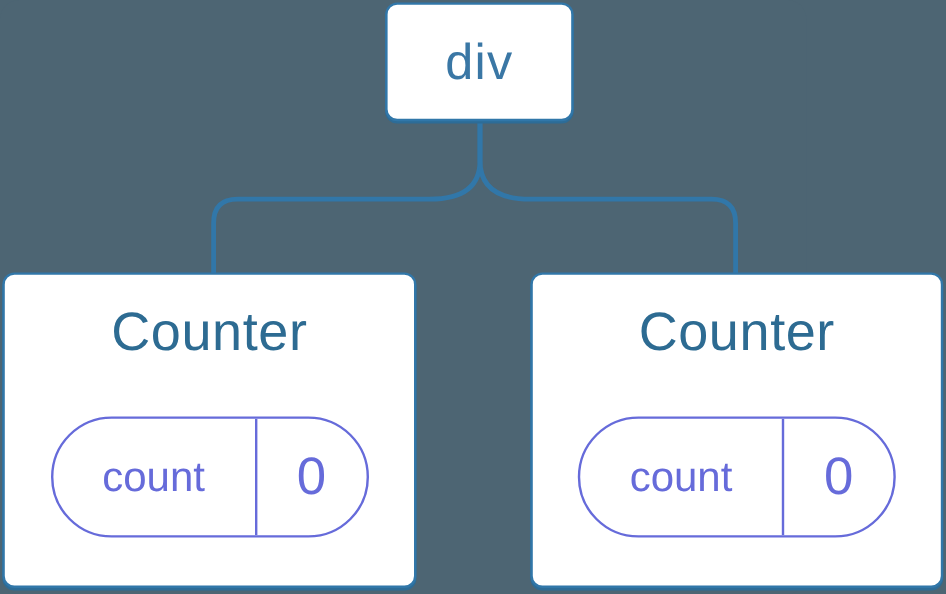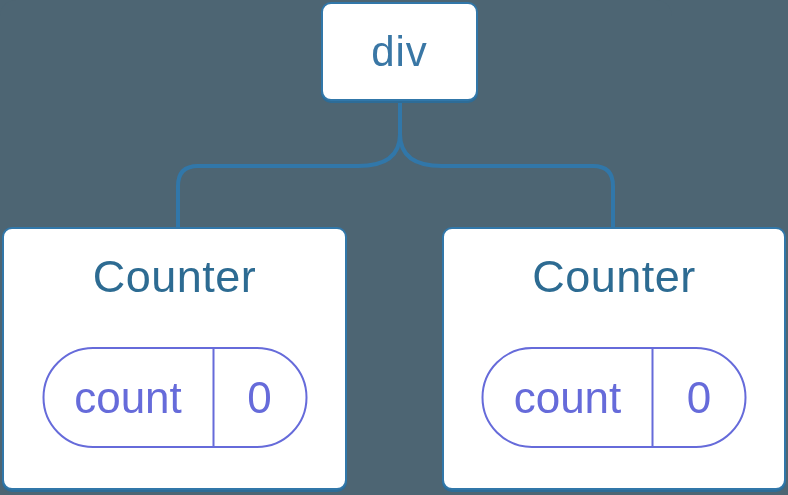--- a/index.html
+++ b/index.html
@@ -49,21 +49,21 @@
   }
   .state-pill{
     position:absolute;left:50%;transform:translateX(-50%);top:118px;
     width:265px;height:101px;
     border:2px solid var(--purple);border-radius:51px;
     display:flex;align-items:stretch;overflow:hidden;
   }
   .pill-key{
     width:170px;border-right:2px solid var(--purple);
     display:flex;align-items:center;justify-content:center;
-    color:var(--purple);font-size:44px;
+    color:var(--purple);font-size:35px;
   }
   .pill-value{
     flex:1;display:flex;align-items:center;justify-content:center;
     color:var(--purple);font-size:44px;
   }
 </style>
 </head>
 <body>
 
 <div class="canvas">

